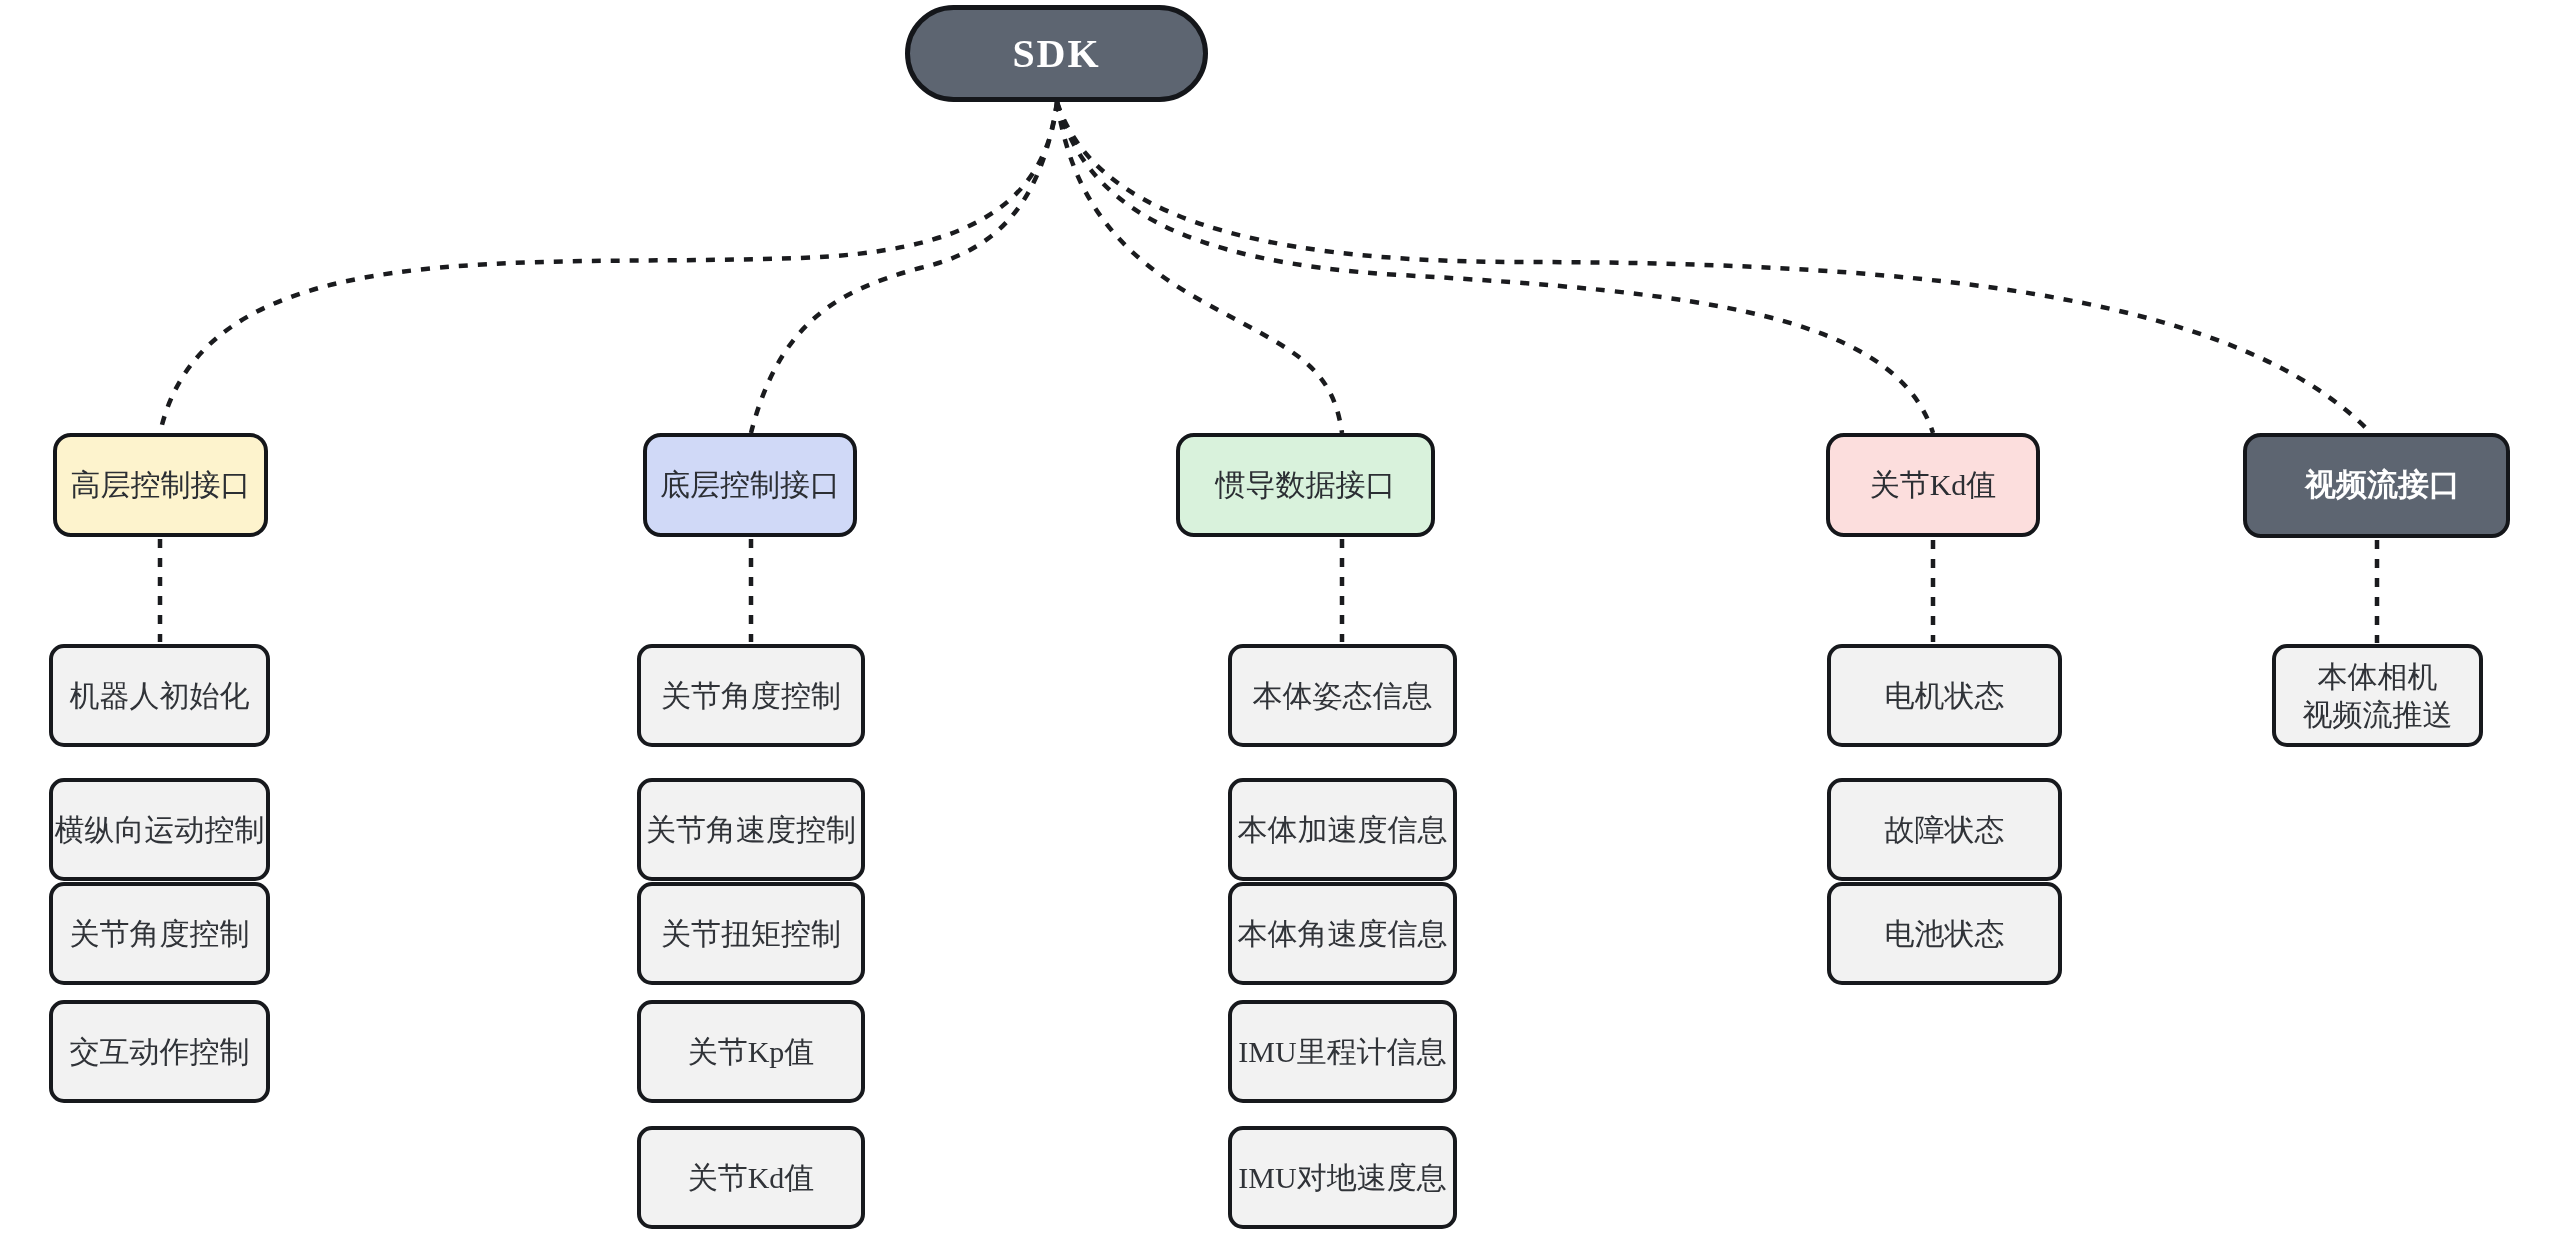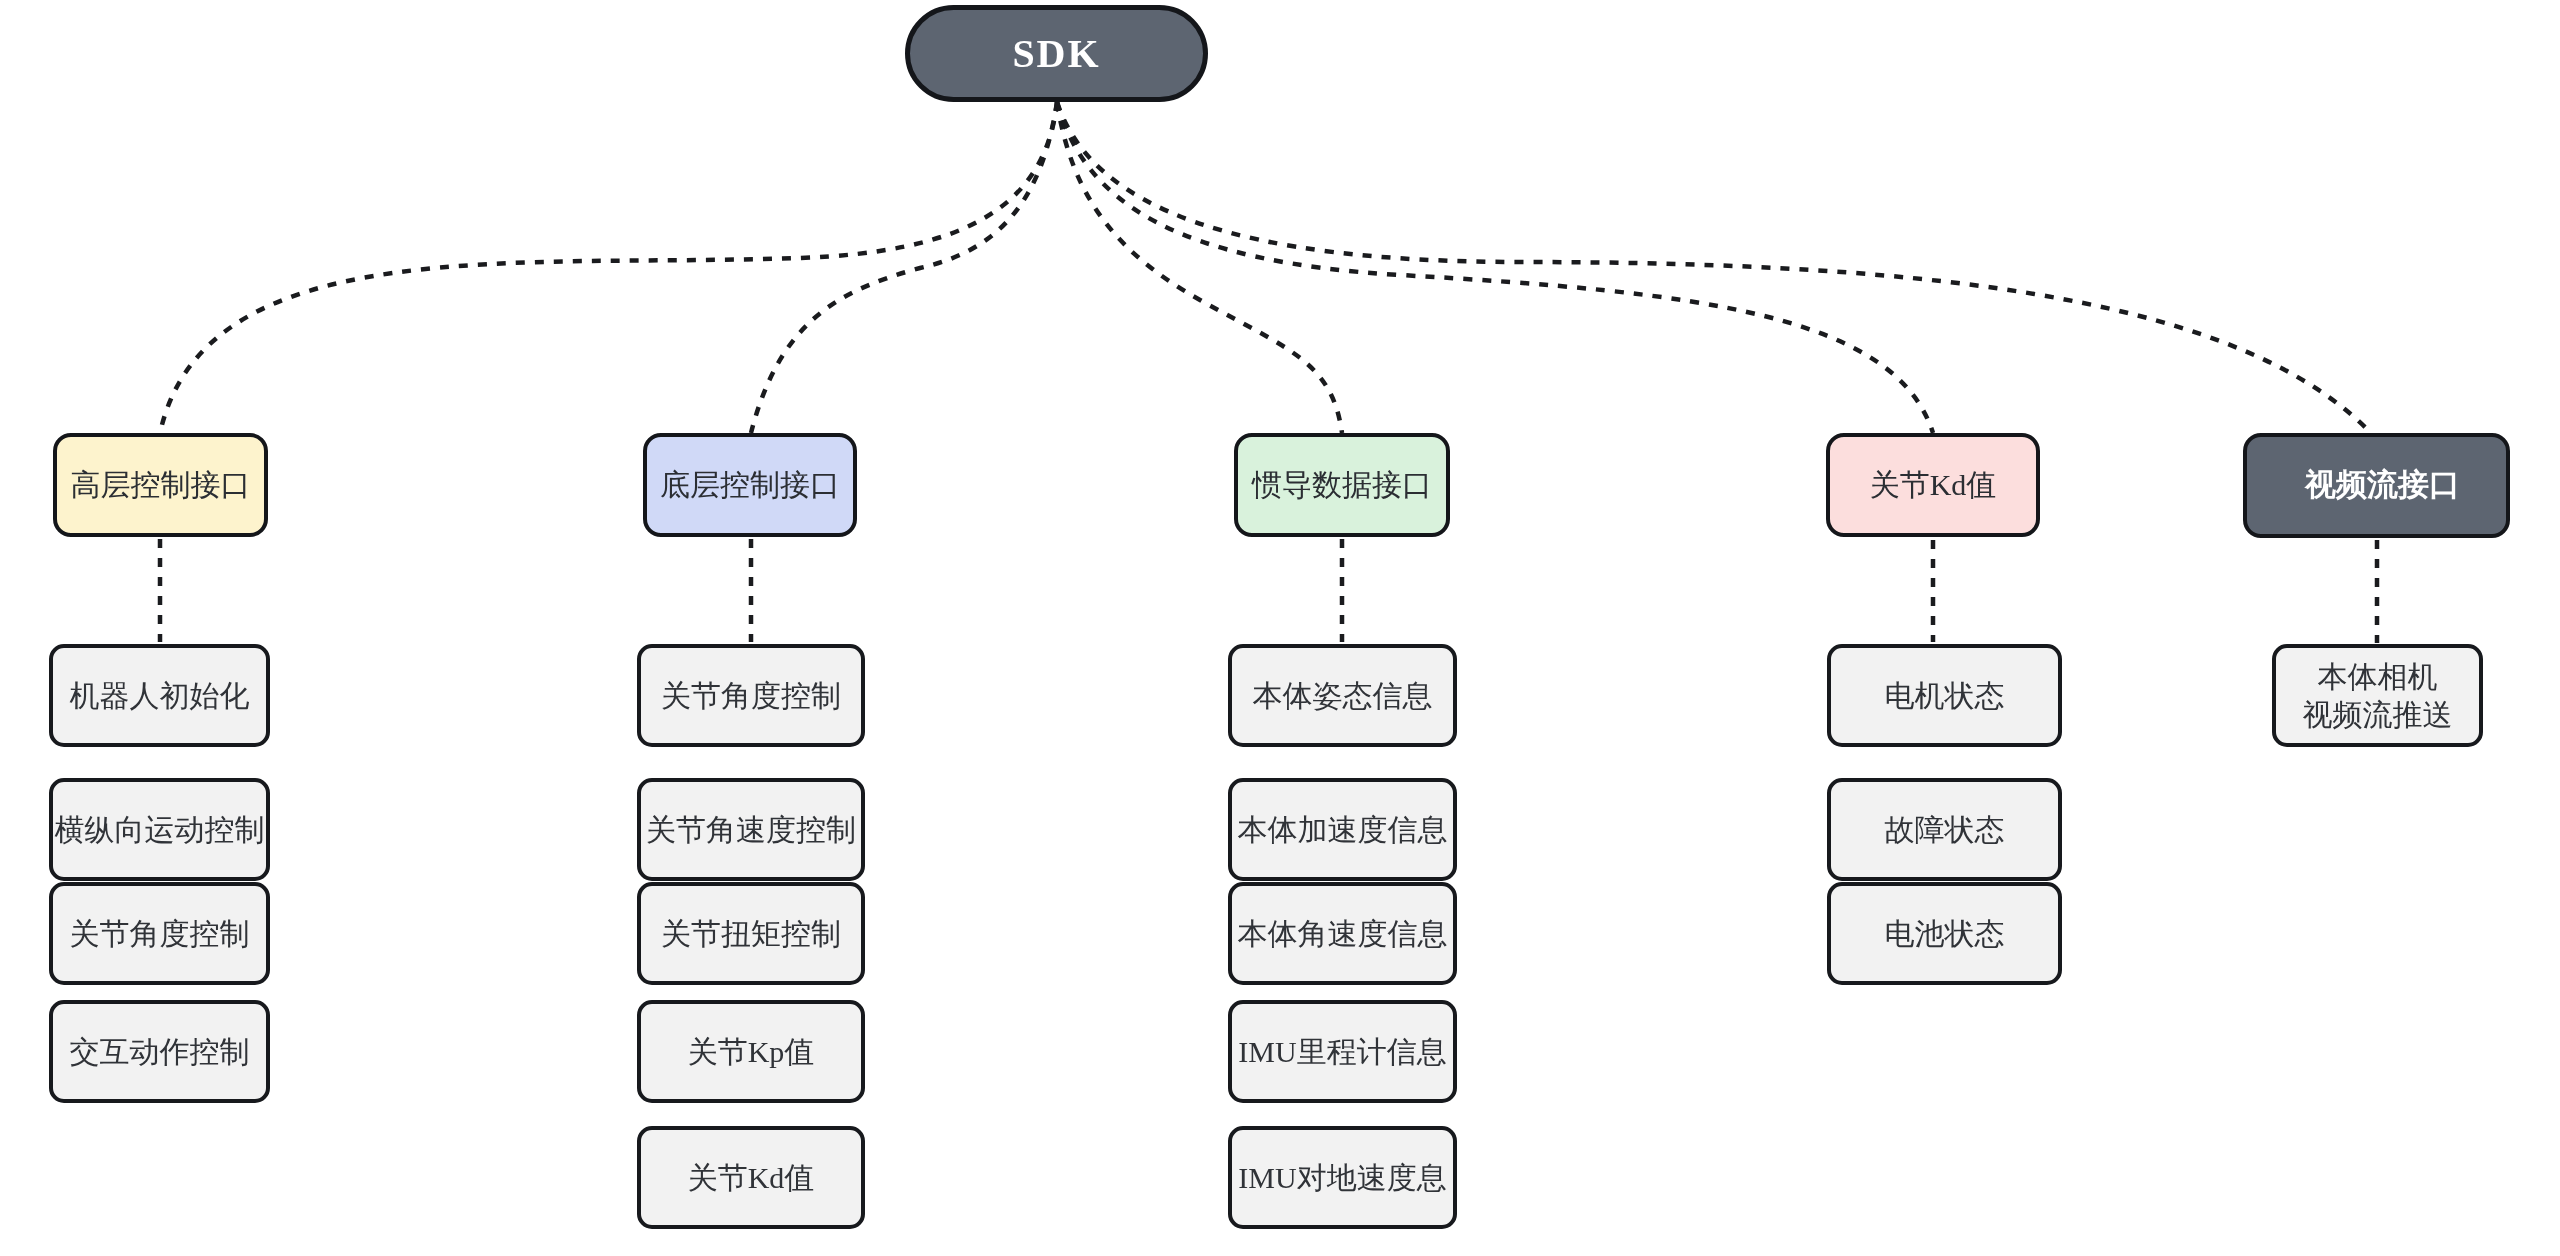--- a/index.html
+++ b/index.html
@@ -54,21 +54,21 @@
   }
   .category {
     top: 433px;
     height: 104px;
     border: 4px solid #14161a;
     border-radius: 18px;
     font-size: 30px;
   }
   .cat-1 { left: 53px;   width: 215px; }
   .cat-2 { left: 643px;  width: 214px; }
-  .cat-3 { left: 1234px; width: 216px; }
+  .cat-3 { left: 1176px; width: 259px; }
   .cat-4 { left: 1826px; width: 214px; }
   .cat-5 {
     left: 2243px; width: 267px; height: 105px;
     color: #ffffff; font-weight: bold; font-size: 31px; padding-left: 12px;
   }
   .child {
     height: 103px;
     background: #f2f2f2;
     border: 4px solid #17191d;
     border-radius: 15px;

